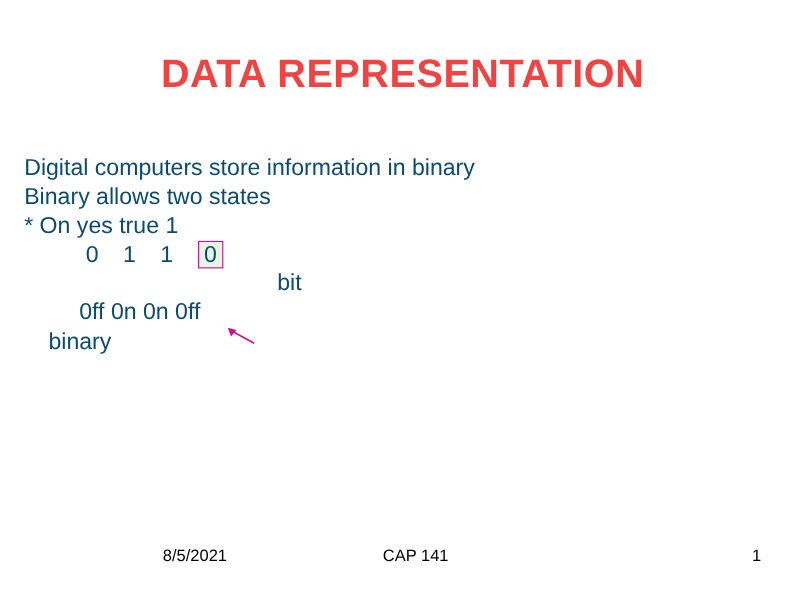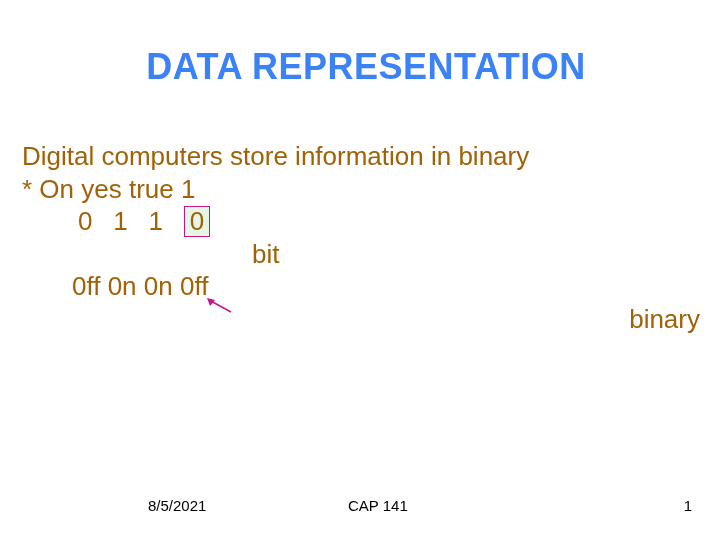--- a/index.html
+++ b/index.html
@@ -18,30 +18,30 @@
     box-sizing: border-box;
   }
   .title {
     position: absolute;
     top: 46px;
     left: 12px;
     right: 0;
     text-align: center;
     font-size: 36px;
     font-weight: bold;
-    color: #3b82f6;
+    color: #ef4444;
     letter-spacing: 0.5px;
   }
   .body {
     position: absolute;
     top: 140px;
     left: 22px;
     right: 20px;
-    color: #a16207;
-    font-size: 26px;
+    color: #0c4a6e;
+    font-size: 21px;
     line-height: 1.25;
   }
   .body p {
     margin: 0;
   }
   .bits-line {
     margin-top: 2px;
     padding-left: 56px;
     position: relative;
   }
@@ -62,21 +62,20 @@
     padding-left: 230px;
     margin-top: 4px;
   }
   .onoff-line {
     padding-left: 50px;
     margin-top: 4px;
   }
   .hang {
     text-indent: -18px;
     padding-left: 40px;
-    text-align: right;
   }
   .arrow {
     position: absolute;
     width: 30px;
     height: 18px;
     left: 185px;
     top: 158px;
     pointer-events: none;
   }
   .footer {
@@ -105,20 +104,21 @@
 </style>
 </head>
 <body>
 
 <div class="slide">
 
   <div class="title">DATA REPRESENTATION</div>
 
   <div class="body">
     <p>Digital computers store information in binary</p>
+    <p>Binary allows two states</p>
     <p>* On   yes   true   1</p>
 
     <p class="bits-line">
       <span class="bit">0</span>
       <span class="bit">1</span>
       <span class="bit">1</span>
       <span class="bit-box">0</span>
     </p>
 
     <svg class="arrow" viewBox="0 0 30 18">

